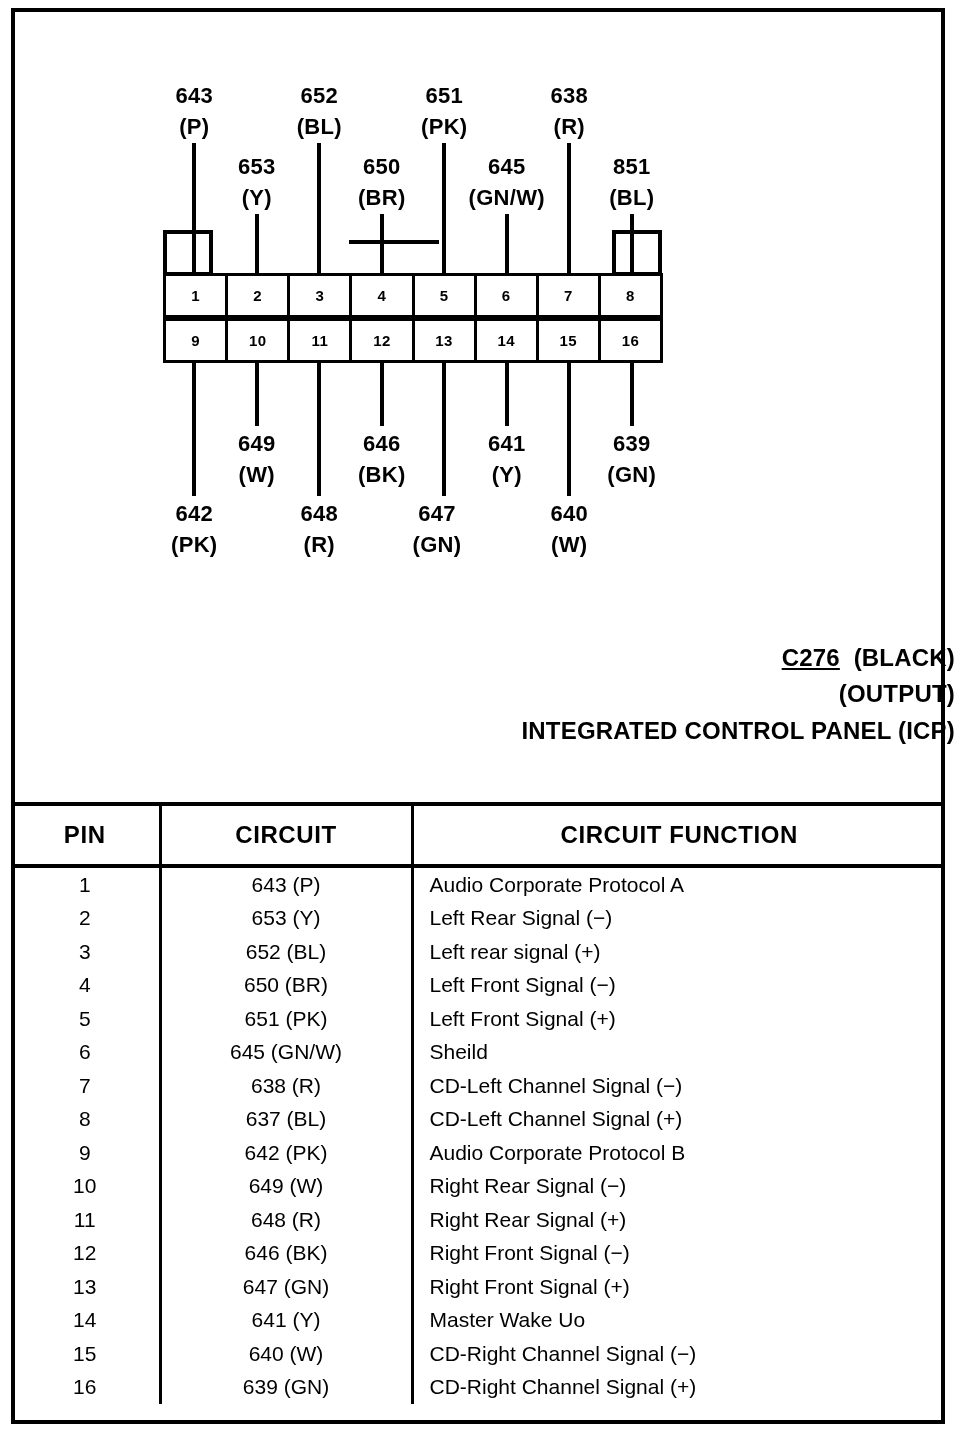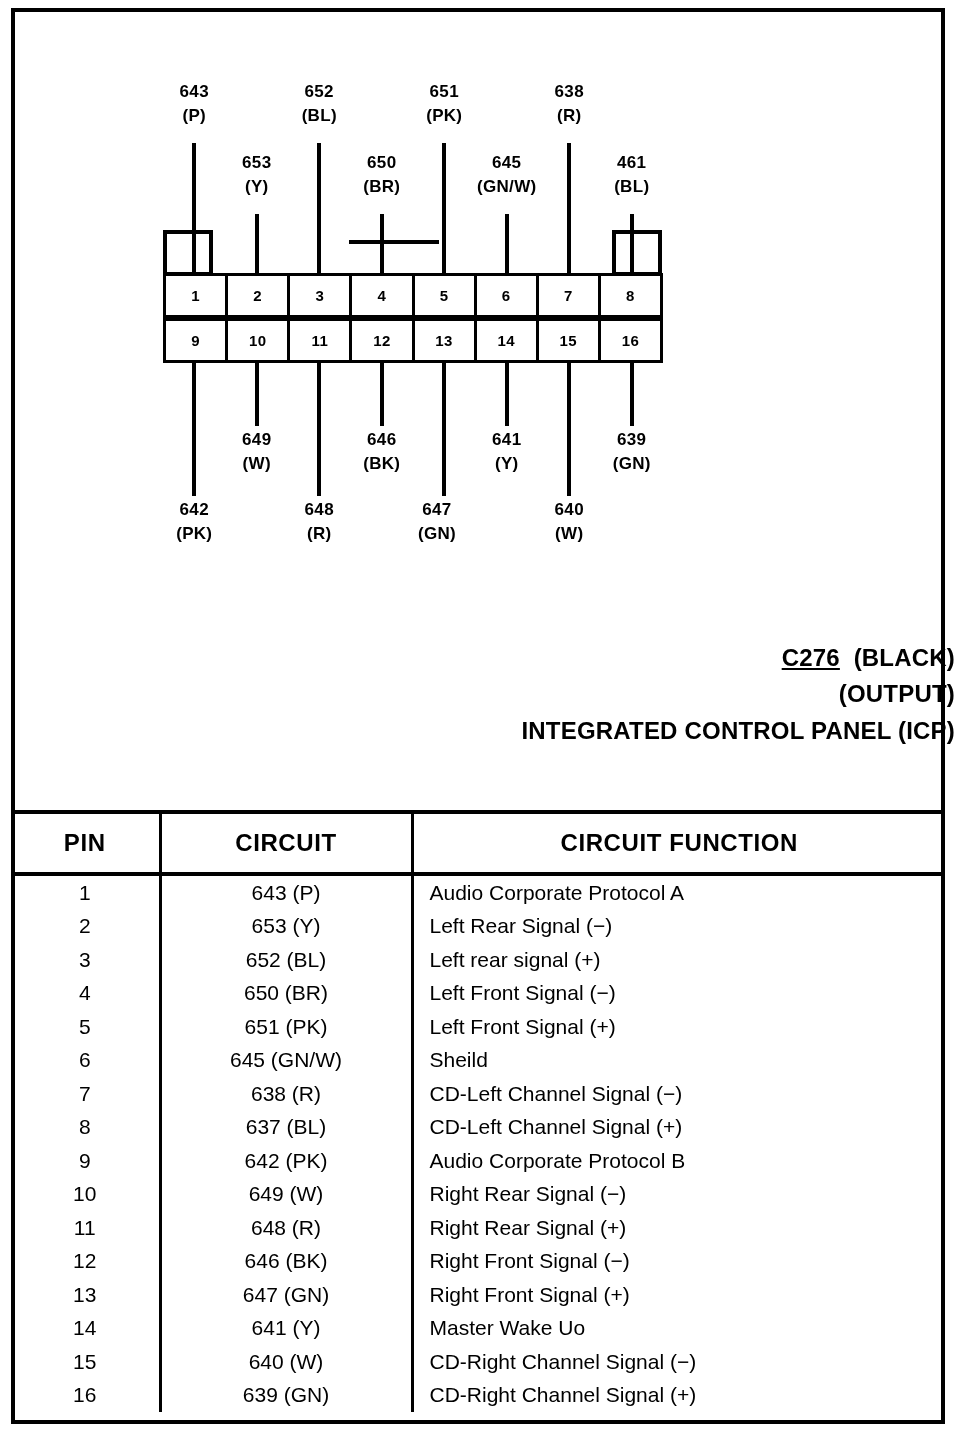--- a/index.html
+++ b/index.html
@@ -35,21 +35,21 @@
     top: 8px;
     width: 934px;
     height: 786px;
     box-sizing: border-box;
   }
 
   
   .wire-label {
     position: absolute;
     text-align: center;
-    font-size: 17px;
+    font-size: 22px;
     font-weight: bold;
     line-height: 1.42;
     letter-spacing: 0.3px;
     white-space: nowrap;
     transform: translateX(-50%);
   }
   .wire-label .code,
   .wire-label .color { display: block; }
 
   
@@ -126,21 +126,21 @@
     position: absolute;
     left: 11px;
     top: 798px;
     width: 934px;
     height: 626px;
     box-sizing: border-box;
   }
   table#pin-table {
     position: absolute;
     left: 0;
-    top: 12px;
+    top: 4px;
     width: 934px;
     border-collapse: collapse;
     table-layout: fixed;
   }
   table#pin-table th,
   table#pin-table td {
     border: 0;
     padding: 0;
   }
   
@@ -218,21 +218,21 @@
         <span class="code">645</span>
         <span class="color">(GN/W)</span>
       </div>
       <div class="lead" style="left: 495.75px; top: 206px; height: 59px;"></div>
       <div class="wire-label" style="left: 558.25px; top: 72px;">
         <span class="code">638</span>
         <span class="color">(R)</span>
       </div>
       <div class="lead" style="left: 558.25px; top: 135px; height: 130px;"></div>
       <div class="wire-label" style="left: 620.75px; top: 143px;">
-        <span class="code">461</span>
+        <span class="code">851</span>
         <span class="color">(BL)</span>
       </div>
       <div class="lead" style="left: 620.75px; top: 206px; height: 59px;"></div>
     </div>
 
   <div id="shell-left" class="shell-tab"></div>
   <div id="shell-right" class="shell-tab"></div>
 
   <div class="crossbar" id="bracket-45" style="left:338px; top:232px; width:90px;"></div>
 

